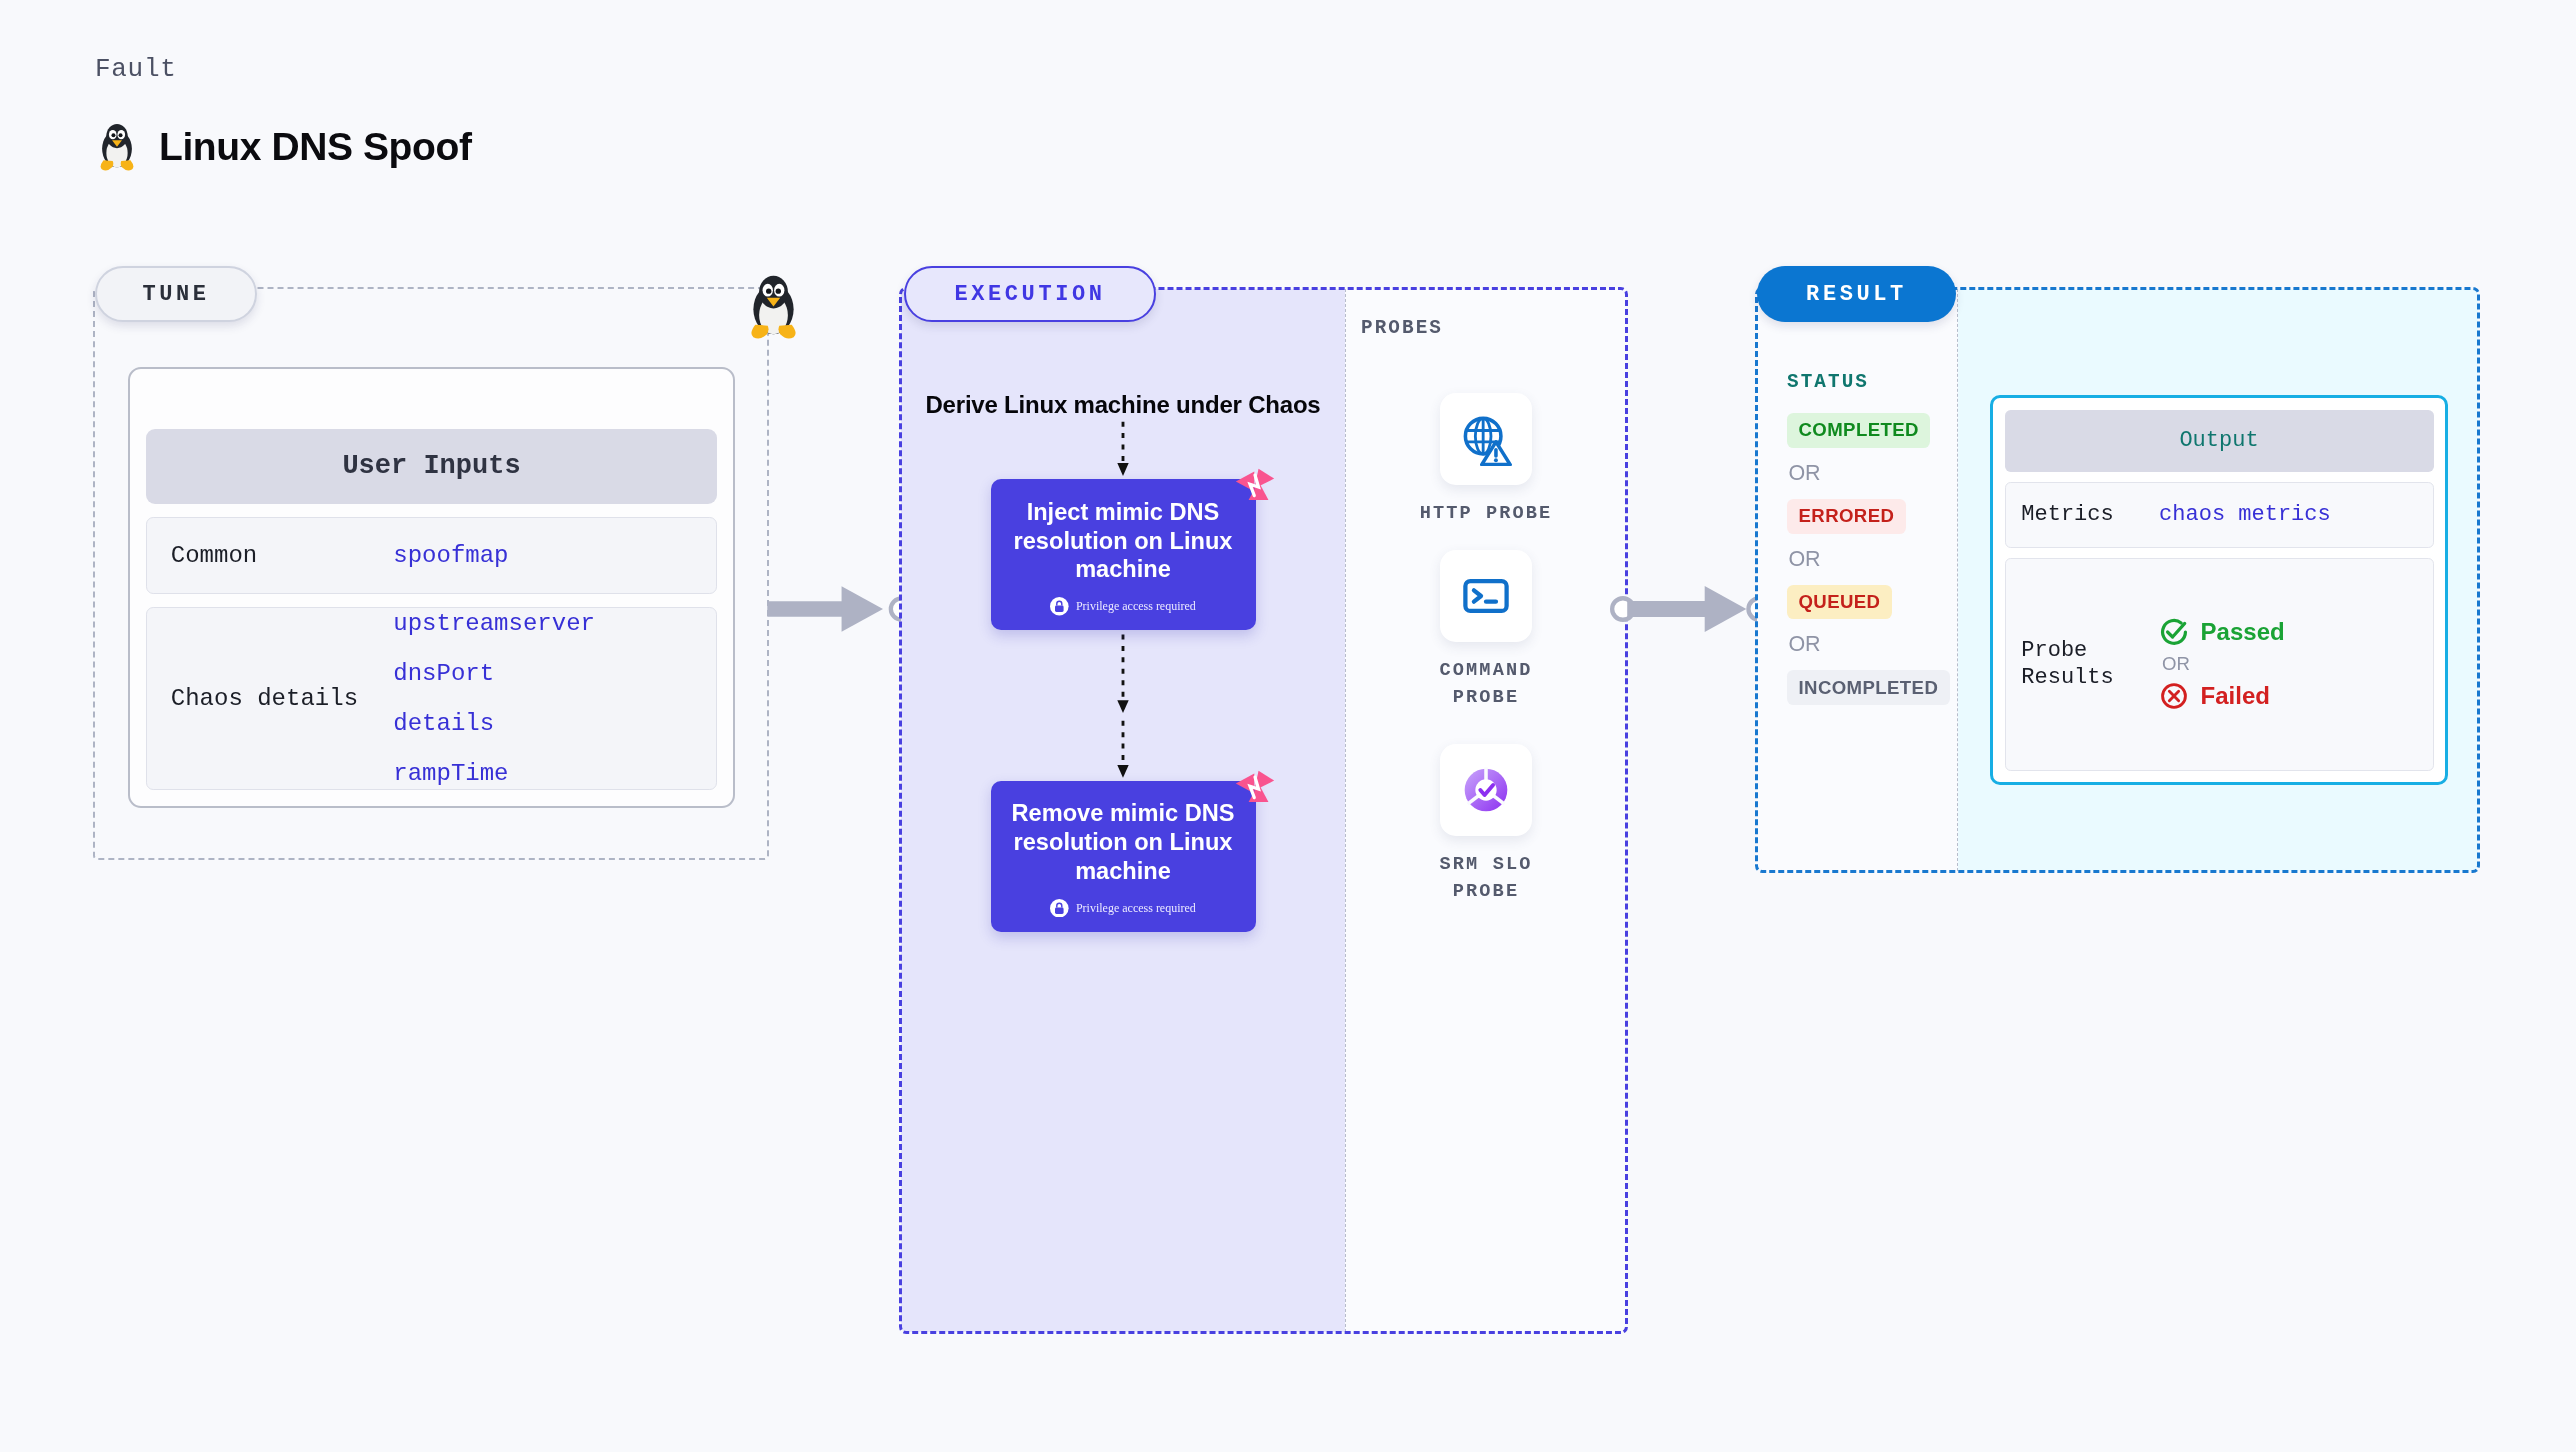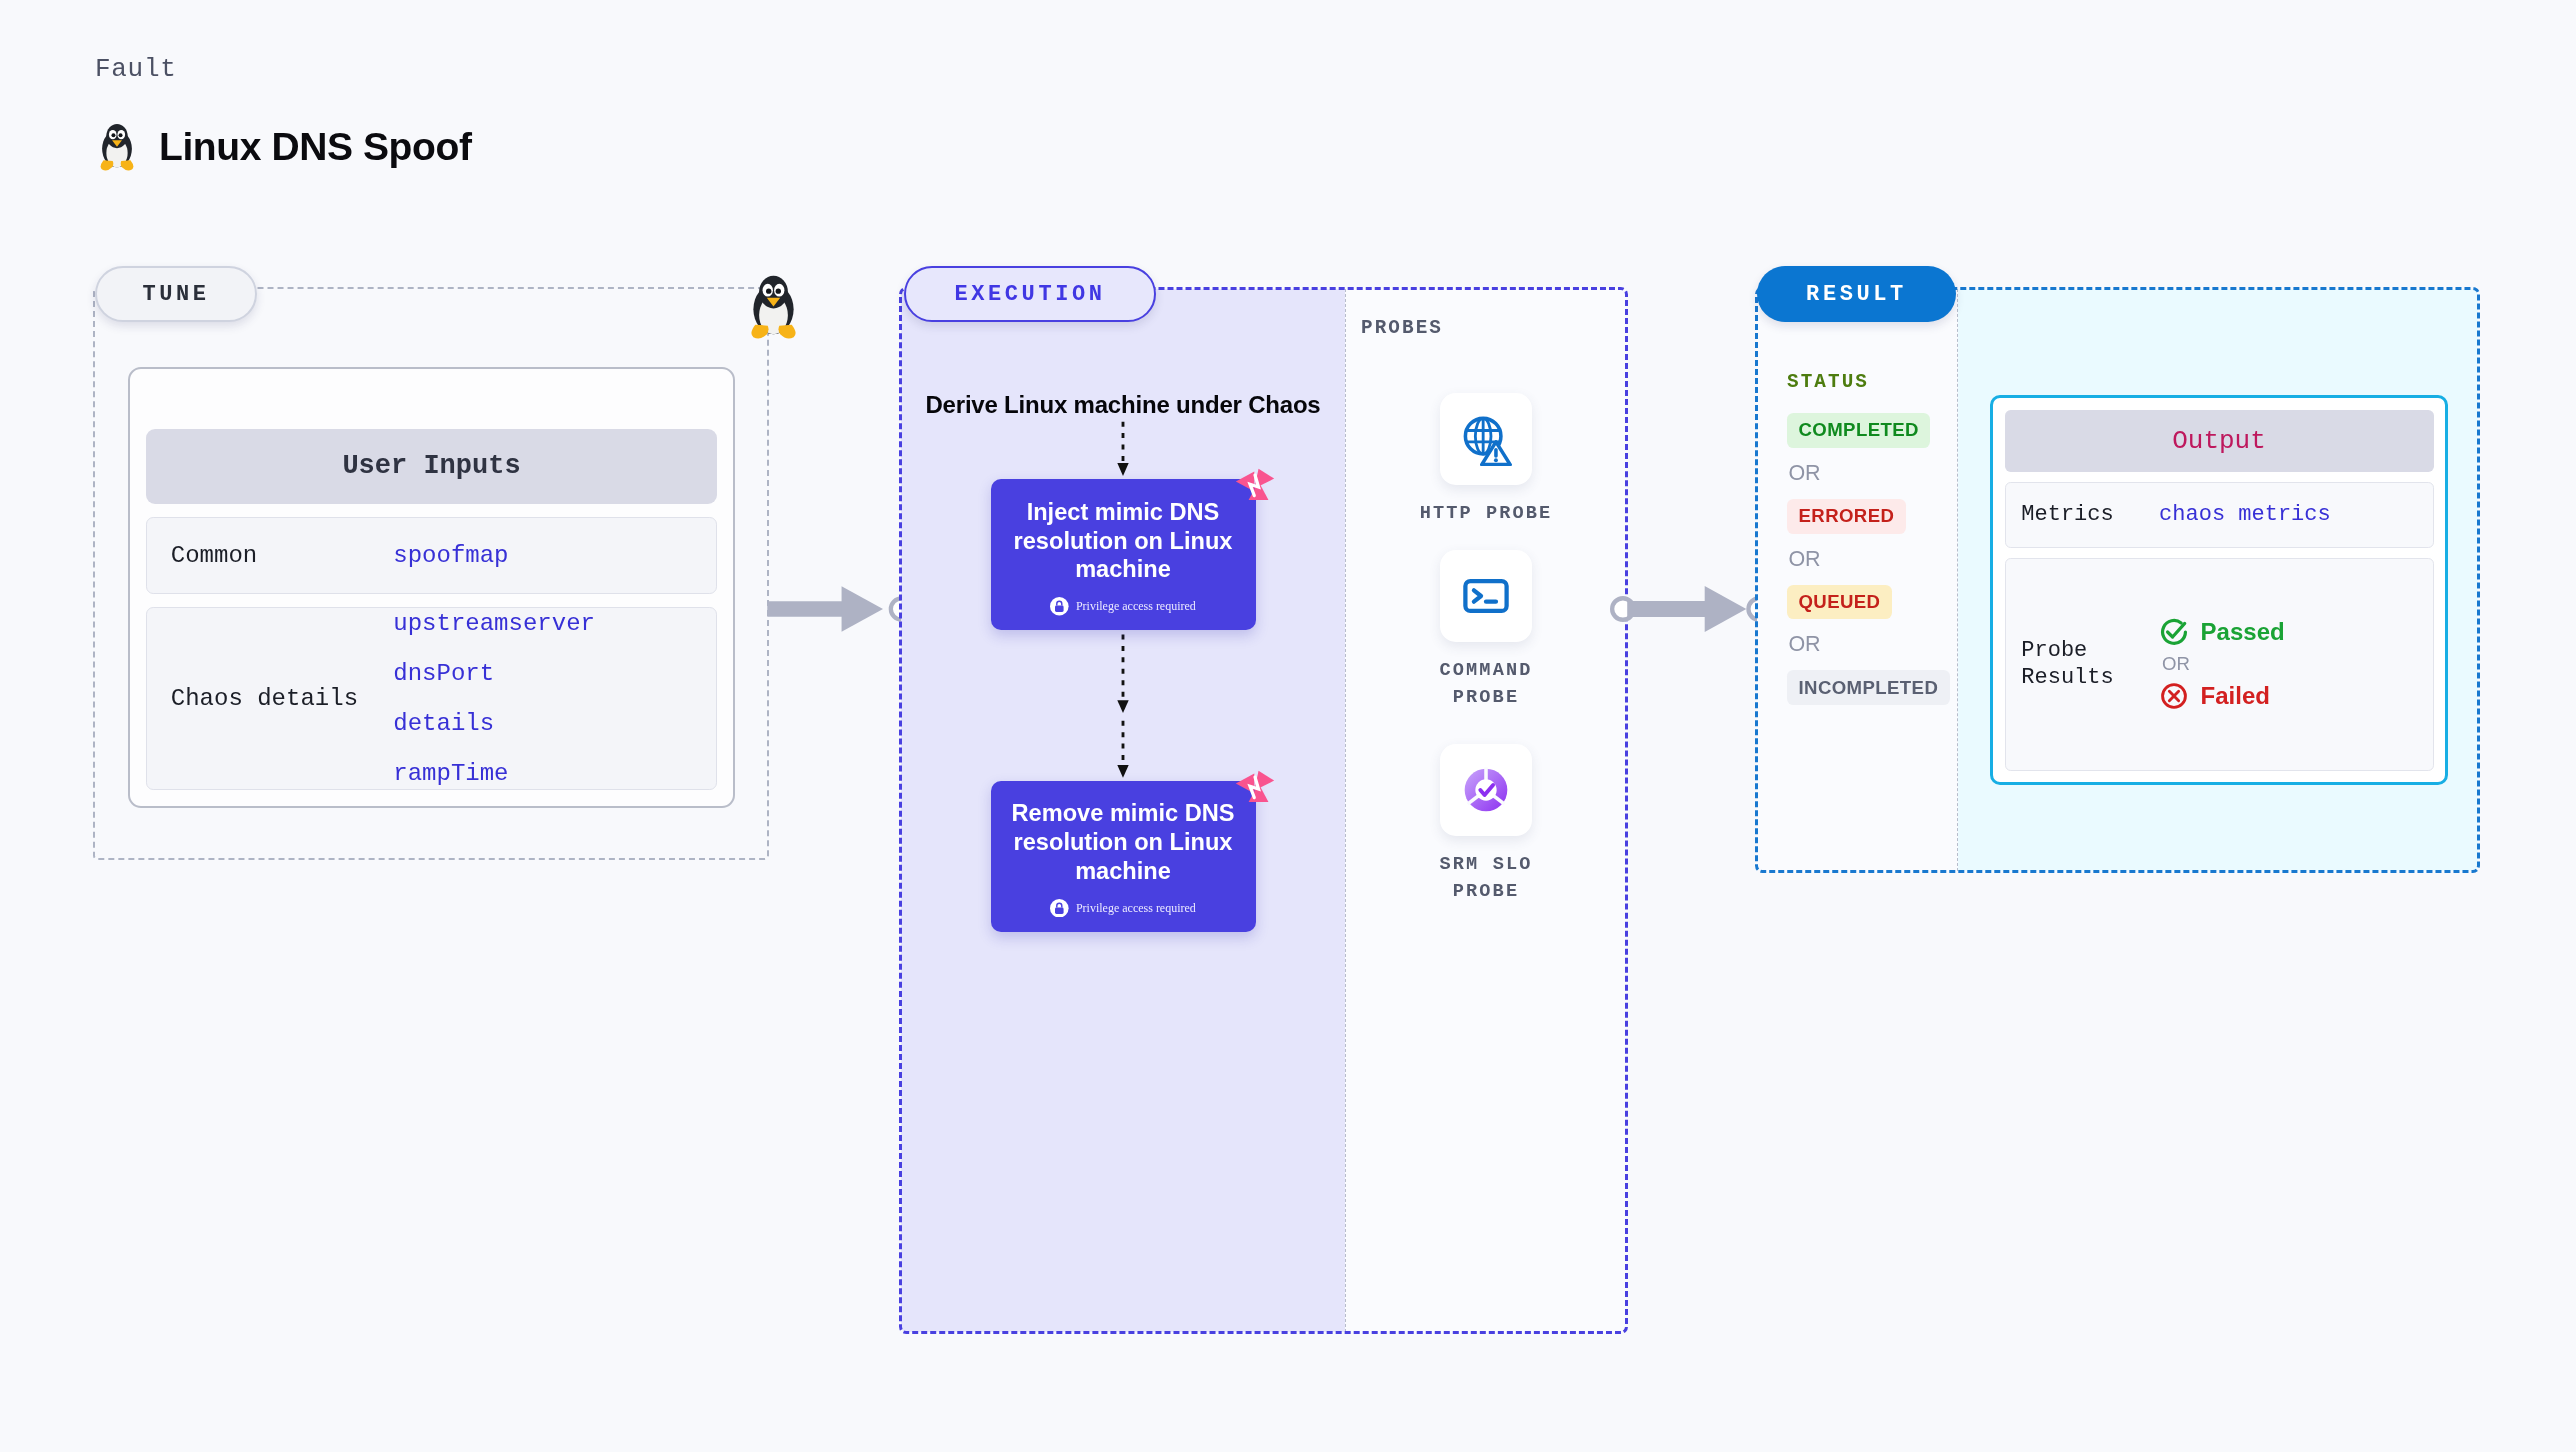--- a/index.html
+++ b/index.html
@@ -136,38 +136,38 @@
     left: 1958px; top: 289px; width: 520px; height: 582px;
     background: #eafaff; border-radius: 0 5.7px 5.7px 0;
   }
   #result-pill {
     left: 1757px; top: 266px; width: 199px; height: 56px;
     background: #0b76d1; border: 0; color: #fff; font-size: 22px;
   }
   .status-lbl {
     position: absolute; left: 1787px; top: 371px;
     font-family: "Liberation Mono", monospace; font-size: 19.3px;
-    color: #4d7c0f; letter-spacing: 2.1px; font-weight: bold;
+    color: #0f766e; letter-spacing: 2.1px; font-weight: bold;
   }
   .status-col { position: absolute; left: 1787px; top: 413px; width: 158px; }
   .sbadge {
     display: inline-block; border-radius: 6.4px; padding: 6.4px 11.5px;
     font-size: 18.6px; font-weight: bold; letter-spacing: 0.4px;
   }
   .sor { font-size: 21.5px; color: #8f94a6; margin: 13px 0 13px 1.4px; font-weight: normal; }
 
   .out-card {
     position: absolute; left: 1990px; top: 395px; width: 458px; height: 390px;
     background: #fff; border: 3.6px solid #17aee4; border-radius: 10px;
     padding: 11.5px; display: flex; flex-direction: column; gap: 10px;
   }
   .out-head {
     background: #d9dae6; border-radius: 5.7px; height: 62px;
     display: flex; align-items: center; justify-content: center;
-    font-family: "Liberation Mono", monospace; font-size: 26px; color: #be185d;
+    font-family: "Liberation Mono", monospace; font-size: 22px; color: #0f766e;
   }
   .out-row {
     border: 1.4px solid #e2e4ec; border-radius: 5.7px; background: #f8f9fc;
     display: flex; align-items: center; padding: 0 15.8px; gap: 15.8px;
   }
   .out-row.m { height: 66px; }
   .out-row.p { flex: 1; }
   .out-label {
     font-family: "Liberation Mono", monospace; font-size: 22px; color: #1b1e27;
     width: 122px; flex: none; line-height: 1.25;

